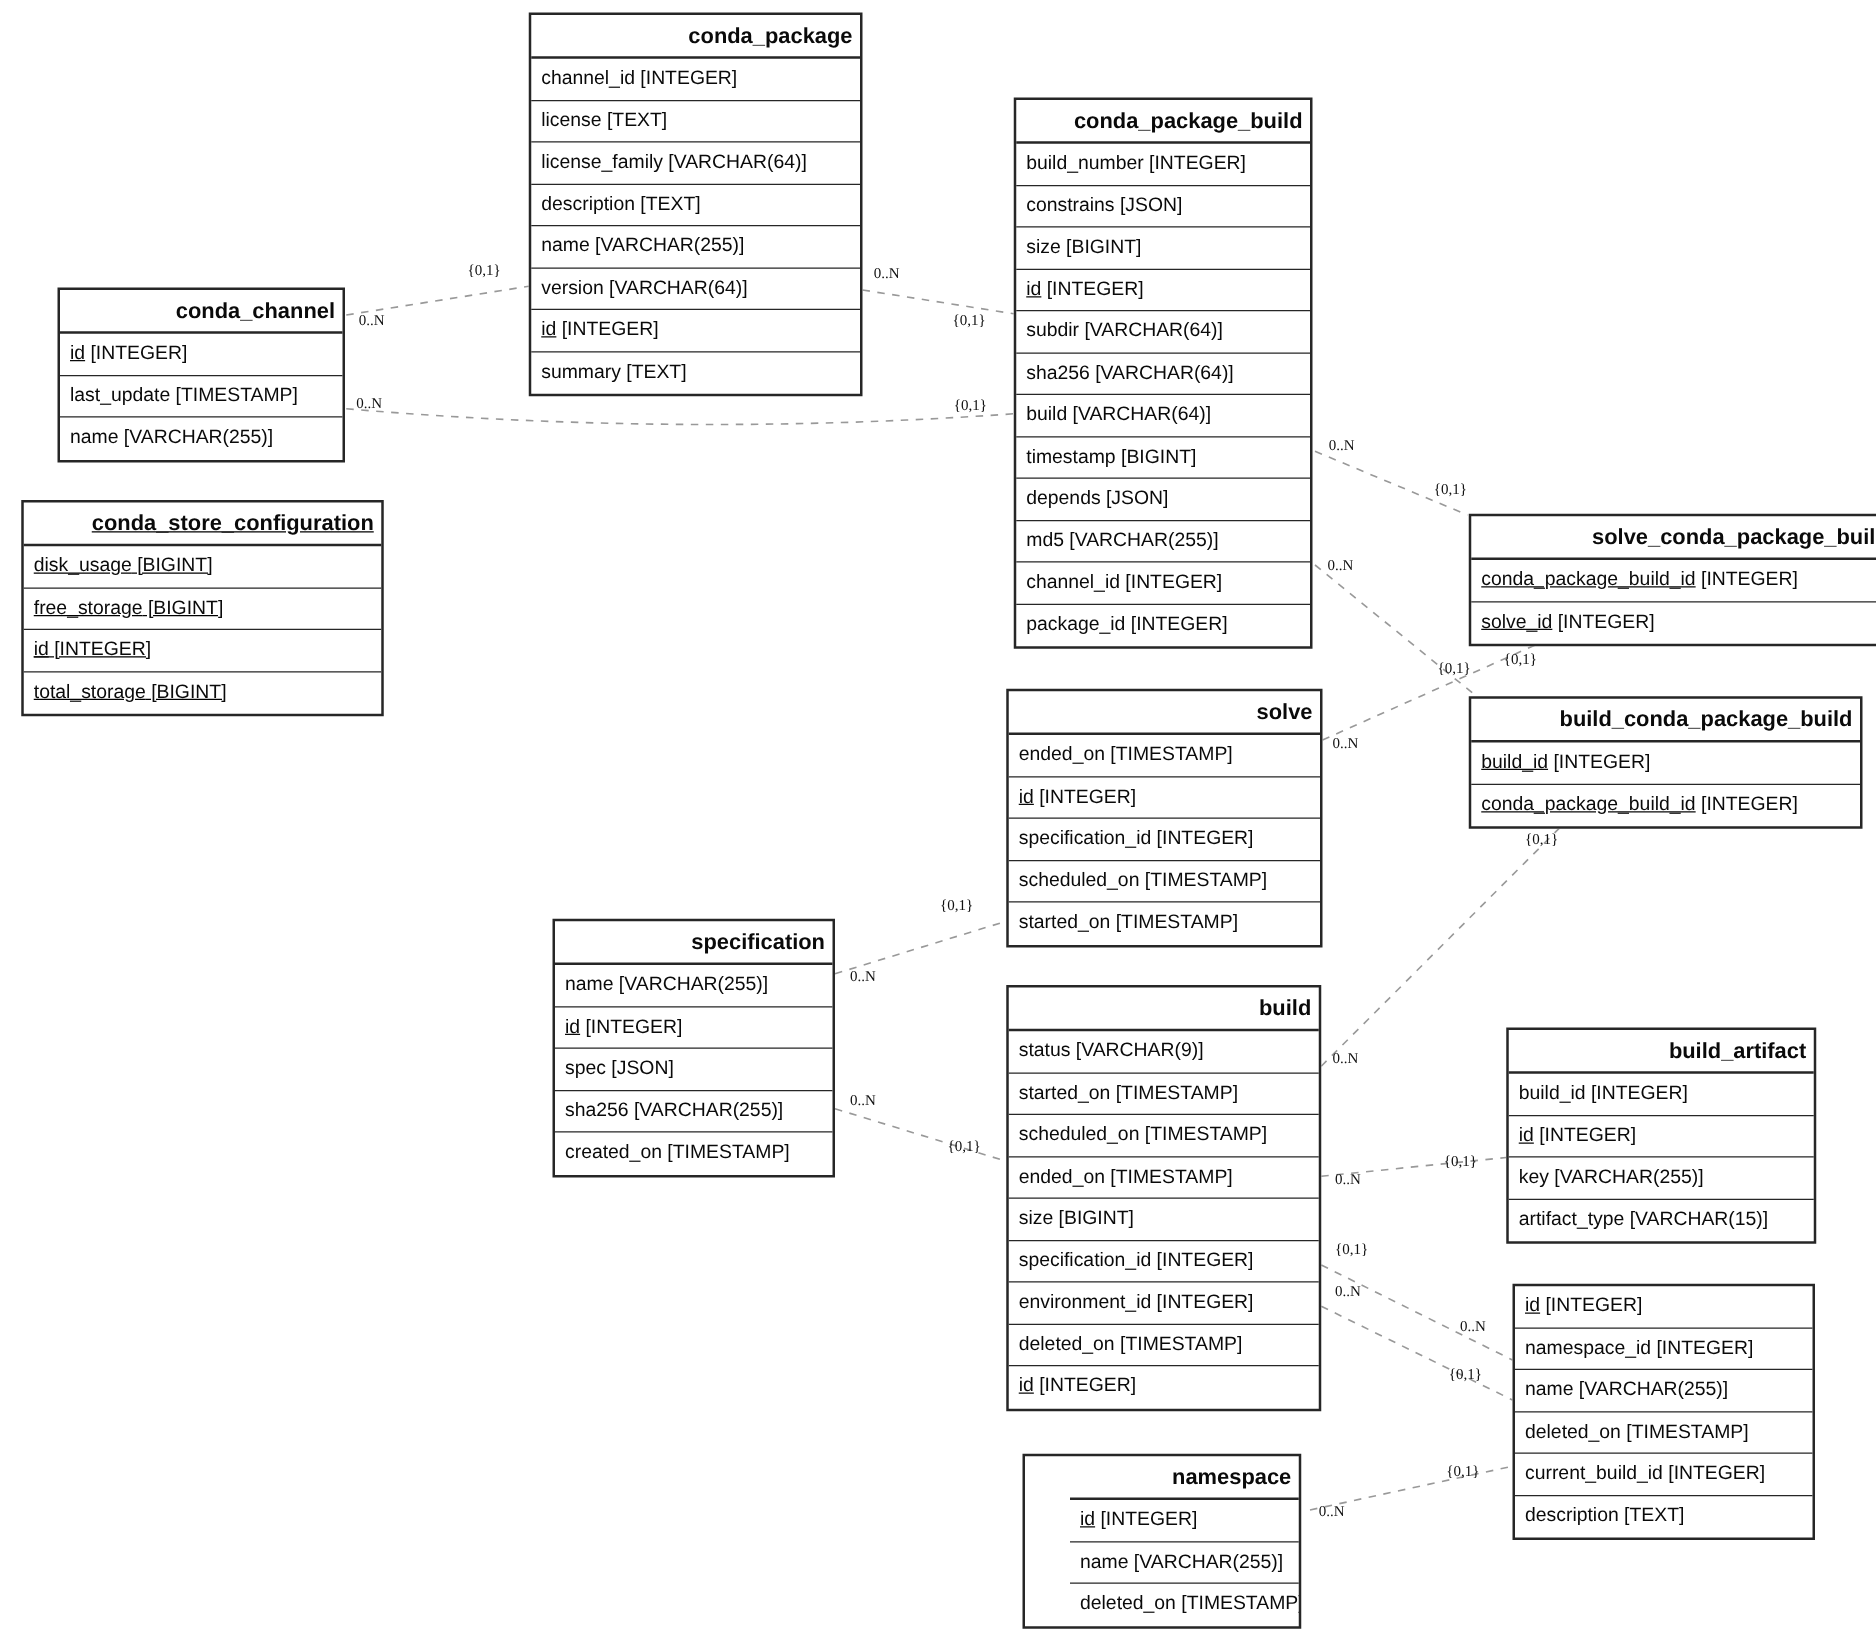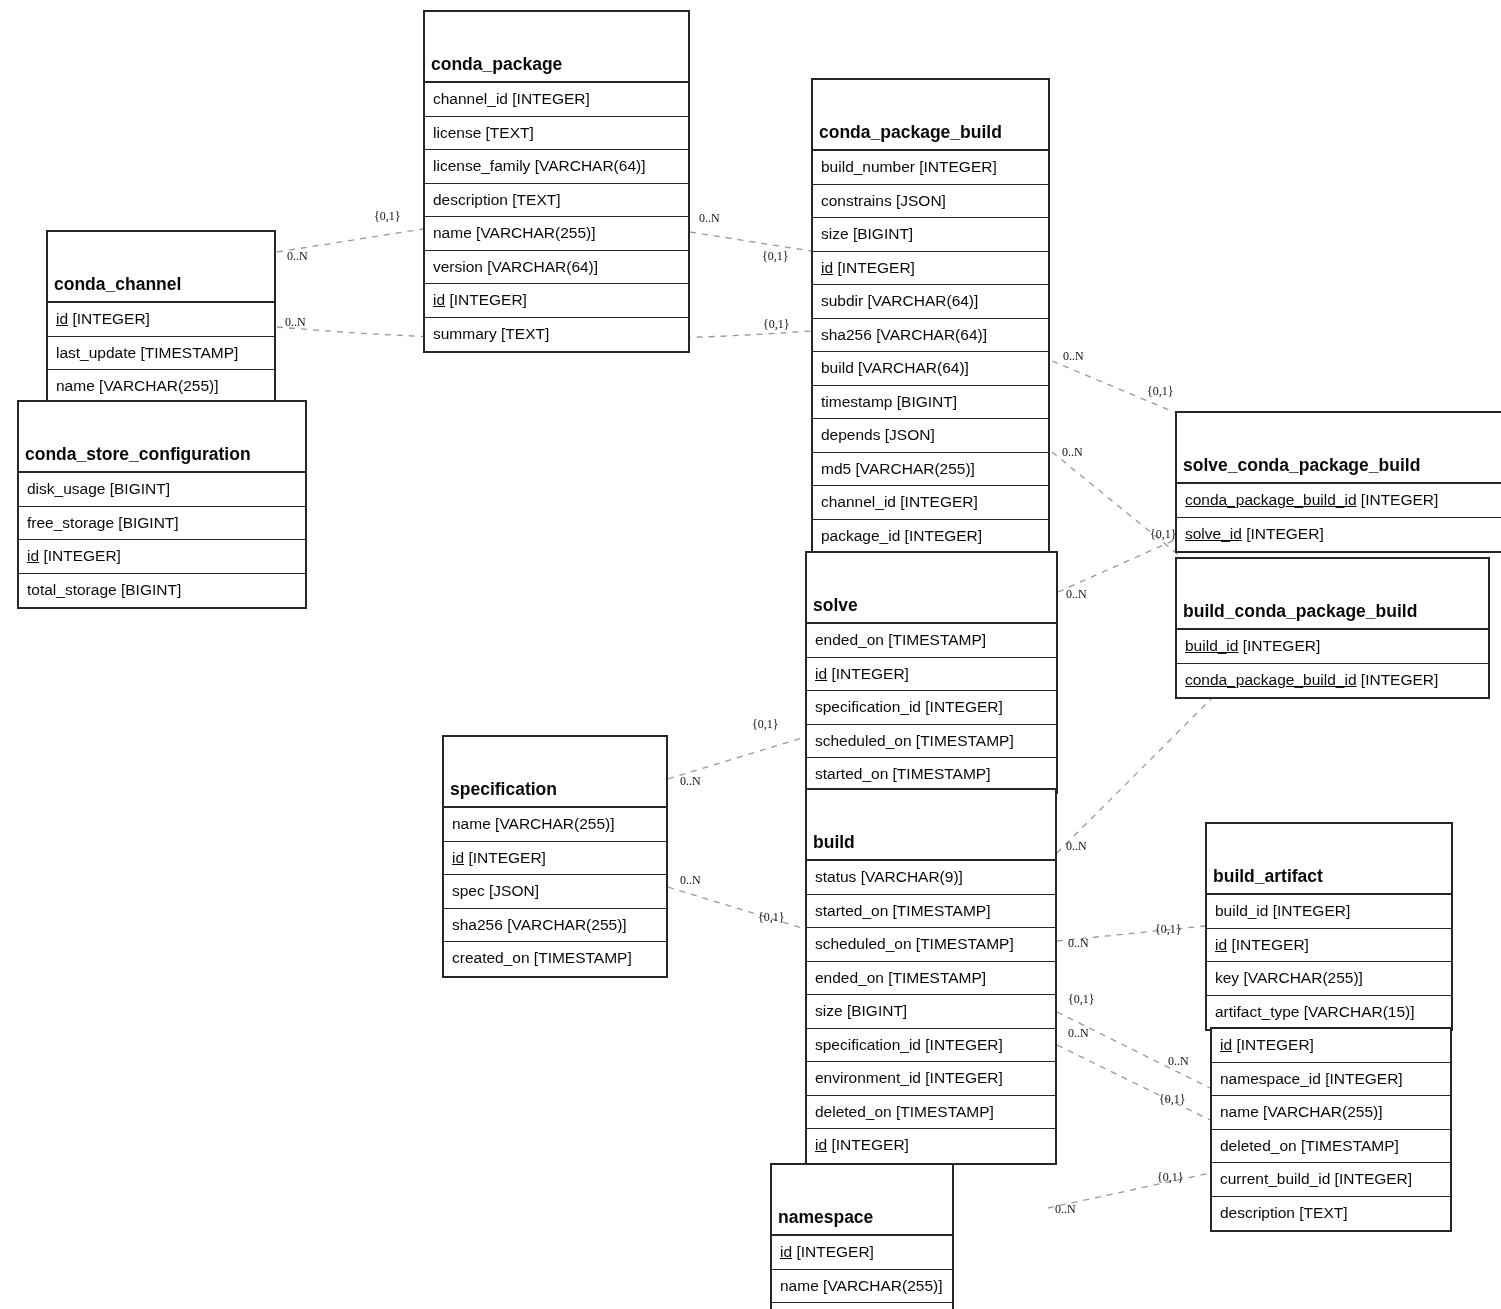--- a/index.html
+++ b/index.html
@@ -6,23 +6,23 @@
   #stage {
     position:relative; width:1501px; height:1309px; background:#fff;
     font-family:"Liberation Sans", sans-serif; overflow:hidden;
   }
   svg.edges { position:absolute; left:0; top:0; pointer-events:none; }
   .entity {
     position:absolute; background:#fff; border:2px solid #262626;
     box-sizing:border-box;
   }
   .entity .title {
-    height:35px; line-height:32px; text-align:left; font-weight:bold;
+    height:35px; line-height:32px; text-align:right; font-weight:bold;
     font-size:17.5px; color:#0a0a0a; border-bottom:2px solid #262626;
-    box-sizing:border-box; white-space:nowrap; padding:0 6px;margin-top:36px;
+    box-sizing:border-box; white-space:nowrap; padding:0 6px;
   }
   .entity .col {
     height:33.5px; line-height:32px; padding:0 8px; font-size:15.5px;
     color:#0a0a0a; border-bottom:1.5px solid #262626; box-sizing:border-box;
     white-space:nowrap; overflow:hidden;
   }
   .entity .col:last-child { border-bottom:none; }
   .pk { text-decoration:underline; }
   .edge-label {
     position:absolute; font-family:"Liberation Serif", serif;
@@ -99,21 +99,21 @@
       <div class="col"><span>md5</span><span> [VARCHAR(255)]</span></div>
       <div class="col"><span>channel_id</span><span> [INTEGER]</span></div>
       <div class="col"><span>package_id</span><span> [INTEGER]</span></div>
     </div>
     <div class="entity" style="left: 46px; top: 230px; width: 230px;">
       <div class="title">conda_channel</div>
       <div class="col"><span class="pk">id</span><span> [INTEGER]</span></div>
       <div class="col"><span>last_update</span><span> [TIMESTAMP]</span></div>
       <div class="col"><span>name</span><span> [VARCHAR(255)]</span></div>
     </div>
-    <div class="entity" style="left: 17px; top: 400px; width: 290px;">
+    <div class="entity" style="left: 17px; top: 400px; width: 290px; text-decoration: underline;">
       <div class="title">conda_store_configuration</div>
       <div class="col"><span>disk_usage</span><span> [BIGINT]</span></div>
       <div class="col"><span>free_storage</span><span> [BIGINT]</span></div>
       <div class="col"><span class="pk">id</span><span> [INTEGER]</span></div>
       <div class="col"><span>total_storage</span><span> [BIGINT]</span></div>
     </div>
     <div class="entity" style="left: 1175px; top: 411px; width: 344px;">
       <div class="title">solve_conda_package_build</div>
       <div class="col"><span class="pk">conda_package_build_id</span><span> [INTEGER]</span></div>
       <div class="col"><span class="pk">solve_id</span><span> [INTEGER]</span></div>
@@ -159,19 +159,19 @@
       <div class="col"><span>artifact_type</span><span> [VARCHAR(15)]</span></div>
     </div>
     <div class="entity" style="left: 1210px; top: 1027px; width: 242px;">
       <div class="col"><span class="pk">id</span><span> [INTEGER]</span></div>
       <div class="col"><span>namespace_id</span><span> [INTEGER]</span></div>
       <div class="col"><span>name</span><span> [VARCHAR(255)]</span></div>
       <div class="col"><span>deleted_on</span><span> [TIMESTAMP]</span></div>
       <div class="col"><span>current_build_id</span><span> [INTEGER]</span></div>
       <div class="col"><span>description</span><span> [TEXT]</span></div>
     </div>
-    <div class="entity" style="left: 770px; top: 1163px; width: 184px;">
+    <div class="entity" style="left: 818px; top: 1163px; width: 223px; padding-left: 36px;">
       <div class="title">namespace</div>
       <div class="col"><span class="pk">id</span><span> [INTEGER]</span></div>
       <div class="col"><span>name</span><span> [VARCHAR(255)]</span></div>
       <div class="col"><span>deleted_on</span><span> [TIMESTAMP]</span></div>
     </div>
   </div>
 
 </body></html>

